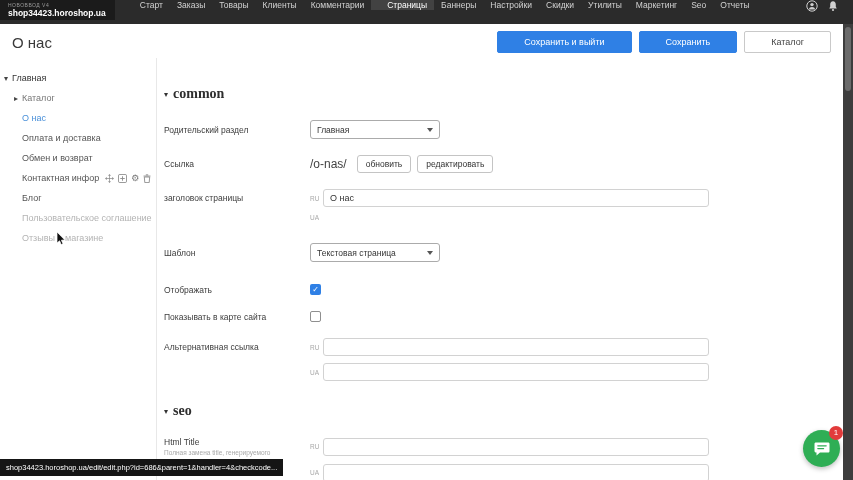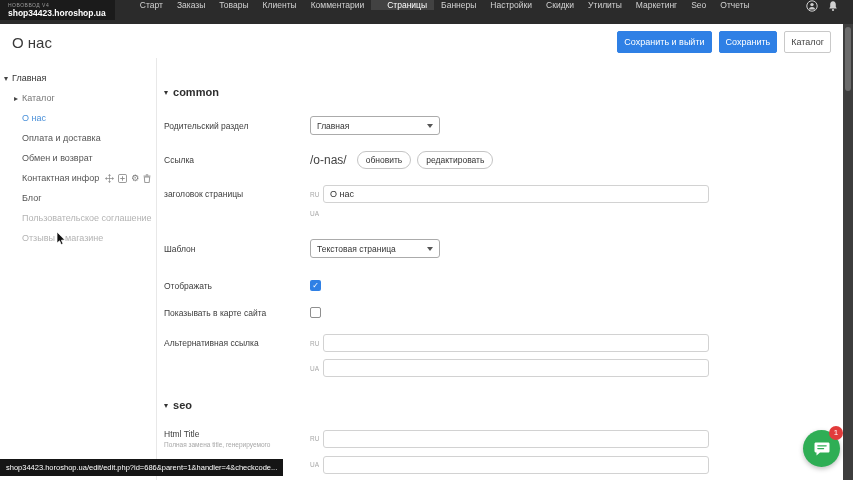--- a/index.html
+++ b/index.html
@@ -14,53 +14,53 @@
   .menu { display: flex; align-items: stretch; margin-left: 18px; flex: 1; }
   .menu-item { font-size: 8.5px; color: #d2d2d2; padding: 0 7px; display: flex; align-items: center; cursor: pointer; white-space: nowrap; }
   .menu-item.active { background: #424242; color: #fff; padding-left: 16px; }
   .top-icons { display: flex; align-items: center; gap: 9px; padding-right: 14px; }
   .top-icon { width: 12px; height: 12px; display: block; }
 
   
   .page-header { position: absolute; top: 24px; left: 0; right: 10px; height: 36px; background: #fff; display: flex; align-items: center; padding: 0 12px; }
   .page-title { font-size: 15px; color: #3a3a3a; }
   .header-actions { margin-left: auto; display: flex; gap: 7px; }
-  .btn { font-size: 9px; border-radius: 2px; padding: 5px 6px; cursor: pointer; border: 1px solid transparent; font-family: inherit; }
+  .btn { font-size: 9px; border-radius: 2px; padding: 5px 26px; cursor: pointer; border: 1px solid transparent; font-family: inherit; }
   .btn-blue { background: #2f80e5; border-color: #2f80e5; color: #fff; }
   .btn-white { background: #fff; border: 1px solid #c9c9c9; color: #444; }
 
   
   .sidebar { position: absolute; top: 58px; left: 0; bottom: 0; width: 157px; border-right: 1px solid #e8e8e8; padding-top: 10px; background: #fff; z-index: 5; }
   .tree-item { height: 20px; display: flex; align-items: center; font-size: 9px; color: #555; cursor: pointer; padding-left: 22px; position: relative; white-space: nowrap; }
   .tree-item .caret { font-size: 8px; color: #444; margin-right: 4px; }
   .tree-item.root { padding-left: 4px; color: #333; }
   .tree-item.child-branch { padding-left: 14px; color: #777; }
   .tree-item.selected { color: #4a90d9; }
   .tree-item.disabled { color: #b3b3b3; }
   .row-icons { display: flex; align-items: center; gap: 4px; margin-left: 6px; }
   .row-icons svg, .row-icons span { display: block; }
   .gear-glyph { font-size: 9px; color: #777; line-height: 1; }
   .cursor-pointer-svg { position: absolute; left: 56px; top: 174px; z-index: 30; }
 
   
   .main { position: absolute; top: 58px; left: 158px; right: 10px; bottom: 0; overflow: hidden; padding: 28px 0 0 6px; background: #fff; }
   .section-header { display: flex; align-items: center; gap: 5px; margin-bottom: 18px; cursor: pointer; }
   .section-caret { font-size: 8px; color: #333; }
-  .section-title { font-size: 11px; font-weight: bold; color: #2e2e2e; }
+  .section-title { font-size: 14px; font-weight: bold; color: #2e2e2e; font-family: Liberation Serif, serif; }
   .frow { display: flex; align-items: center; margin-bottom: 16px; }
   .frow-tight { margin-bottom: 7px; }
   .frow-gap { margin-bottom: 22px; }
   .flabel { width: 146px; font-size: 8.5px; color: #3c3c3c; flex-shrink: 0; padding-right: 8px; }
   .flabel .hint { display: block; font-size: 6.5px; color: #a8a8a8; margin-top: 2px; line-height: 1.2; }
   .lang-tag { width: 13px; font-size: 6.5px; color: #a8a8a8; flex-shrink: 0; }
   .text-input { width: 386px; height: 18px; border: 1px solid #d2d2d2; border-radius: 3px; font-size: 9px; color: #333; padding: 0 6px; font-family: inherit; background: #fff; }
   .selectbox { width: 130px; height: 19px; border: 1px solid #ababab; border-radius: 3px; background: #fff; font-size: 8.5px; color: #333; display: flex; align-items: center; padding: 0 6px; position: relative; cursor: pointer; }
   .selectbox::after { content: ""; position: absolute; right: 6px; top: 7px; border-left: 3.5px solid transparent; border-right: 3.5px solid transparent; border-top: 4.5px solid #555; }
   .link-value { font-size: 12px; color: #444; margin-right: 10px; }
-  .mini-btn { font-size: 8.5px; color: #333; background: #fff; border: 1px solid #c4c4c4; border-radius: 9px; padding: 3px 8px; margin-right: 6px; cursor: pointer; font-family: inherit; }
+  .mini-btn { font-size: 8.5px; color: #333; background: #fff; border: 1px solid #c4c4c4; border-radius: 3px; padding: 3px 8px; margin-right: 6px; cursor: pointer; font-family: inherit; }
   .checkbox { width: 11px; height: 11px; border-radius: 2px; cursor: pointer; }
   .checkbox.checked { background: #2f80e5; color: #fff; font-size: 8px; line-height: 11px; text-align: center; }
   .checkbox.unchecked { background: #fff; border: 1px solid #8f8f8f; }
 
   
   .scrollbar { position: absolute; top: 24px; right: 0; bottom: 0; width: 10px; background: #3d3d3d; z-index: 50; }
   .scroll-thumb { position: absolute; top: 3px; left: 2px; width: 6px; height: 64px; background: #6b6b6b; border-radius: 3px; }
   .statusbar { position: absolute; left: 0; bottom: 4px; background: #151515; color: #fff; font-size: 7.5px; padding: 4px 6px; z-index: 60; white-space: nowrap; }
   .chat-bubble { position: absolute; right: 13px; bottom: 13px; width: 37px; height: 37px; border-radius: 50%; background: #2fا; background: #2fae55; display: flex; align-items: center; justify-content: center; z-index: 70; cursor: pointer; box-shadow: 0 2px 5px rgba(0,0,0,.25); }
   .chat-badge { position: absolute; top: -4px; right: -3px; min-width: 14px; height: 14px; border-radius: 7px; background: #e23b3b; color: #fff; font-size: 8px; line-height: 14px; text-align: center; padding: 0 3px; }

